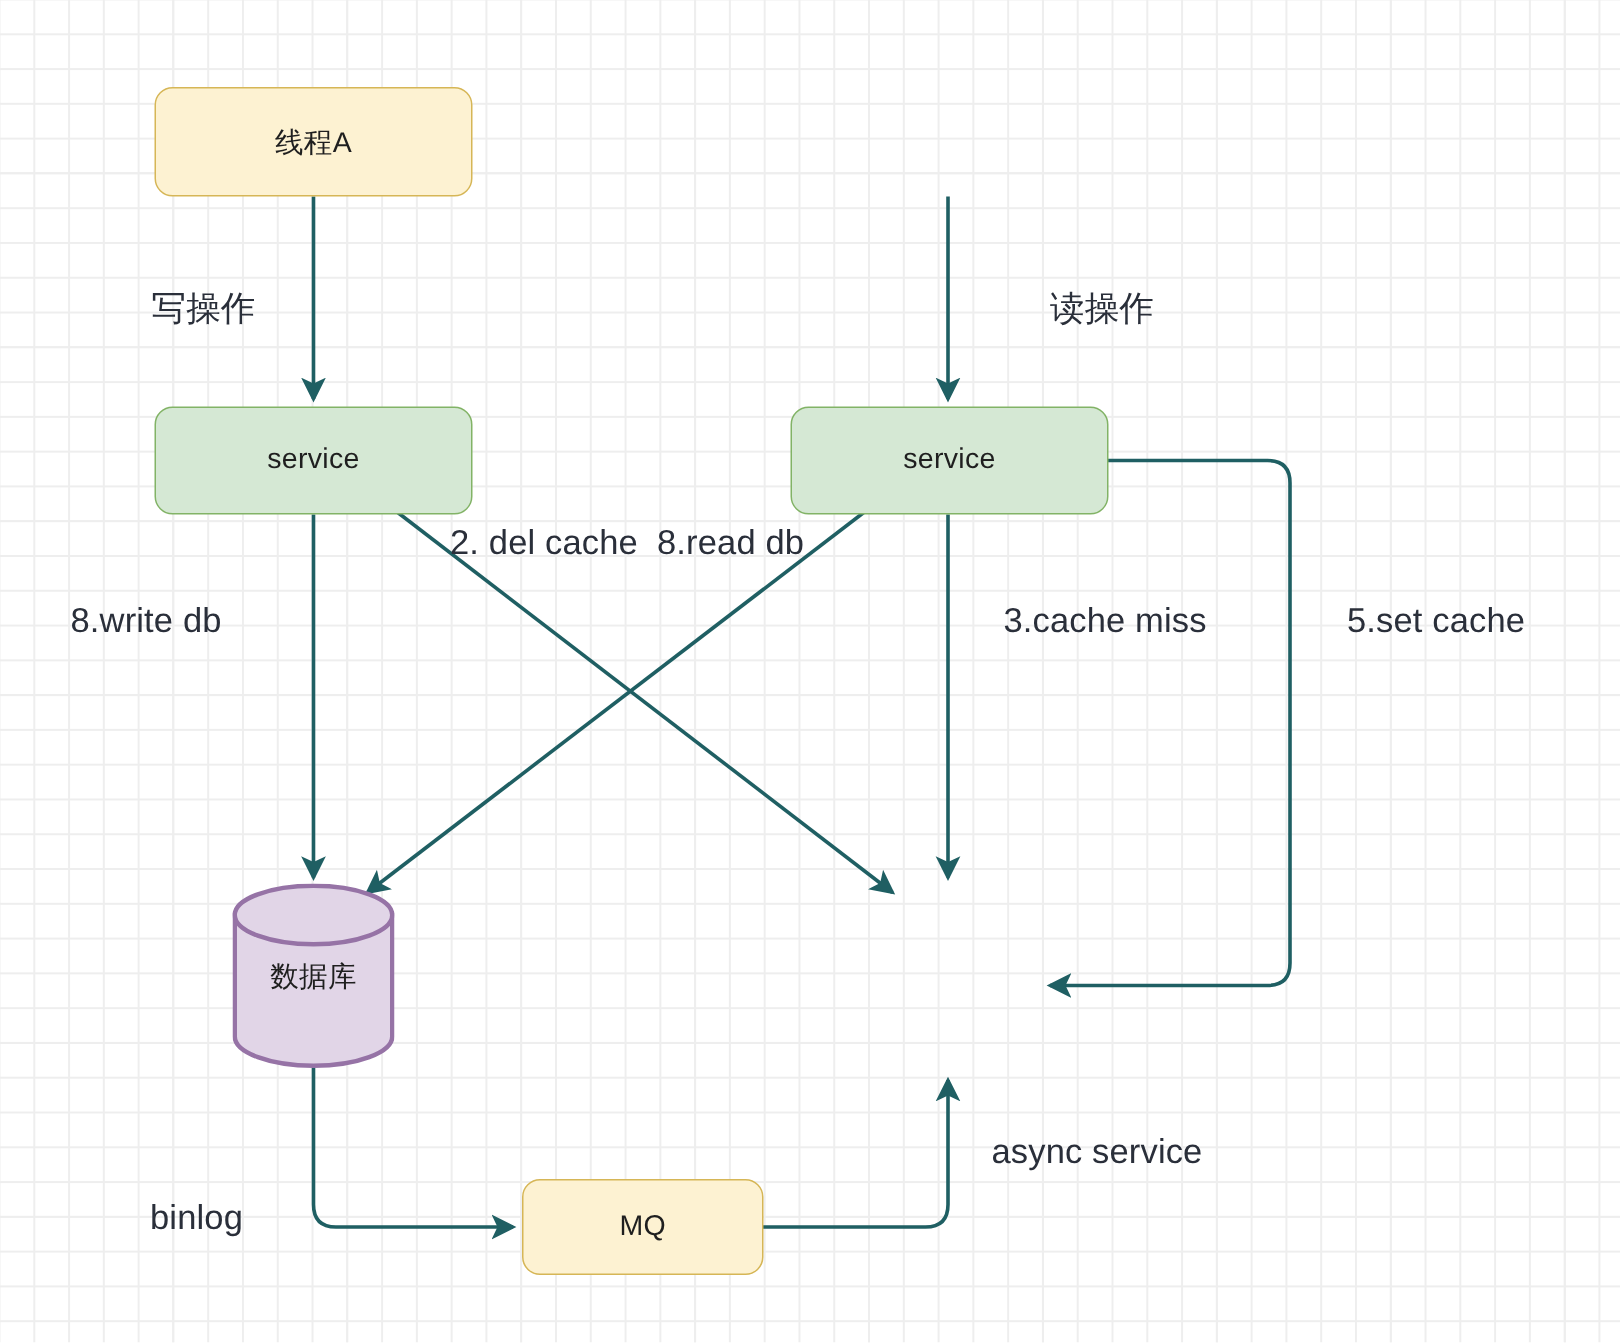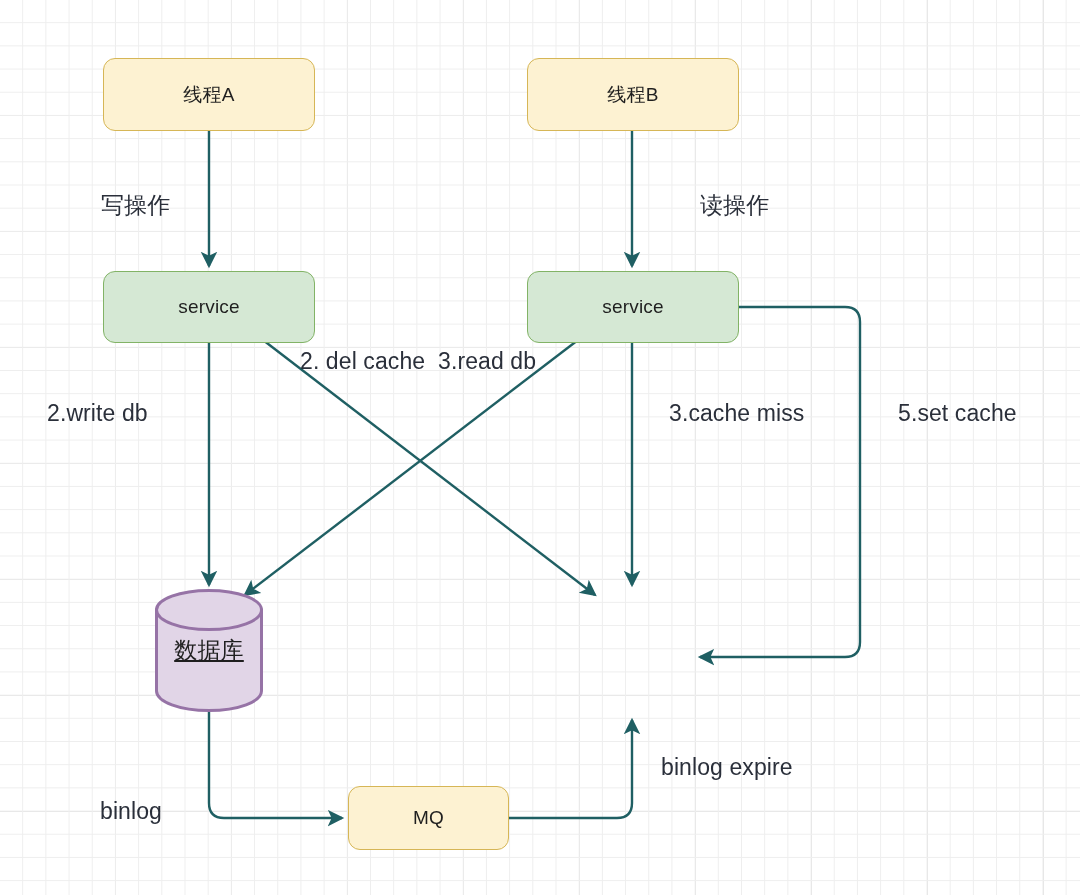--- a/index.html
+++ b/index.html
@@ -62,23 +62,22 @@
   .cyl-svg {
     position: absolute;
     left: 0; top: 0;
     width: 100%;
     height: 100%;
     z-index: 1;
   }
   .cyl-label {
     position: relative;
     z-index: 2;
-    font-size: 23px;
+    font-size: 19px;
     color: #1f1f1f;
-    text-decoration: underline;
   }
   .edge-label {
     position: absolute;
     font-size: 23px;
     color: #2a2f3a;
     white-space: nowrap;
     z-index: 5;
     letter-spacing: 0.1px;
   }
 </style>
@@ -110,23 +109,20 @@
 
     <path d="M 209 712 L 209 803 Q 209 818 224 818 L 342 818" stroke="#1f5f63" stroke-width="2.4" fill="none" marker-end="url(#arrow)"></path>
 
     <path d="M 508 818 L 617 818 Q 632 818 632 803 L 632 720" stroke="#1f5f63" stroke-width="2.4" fill="none" marker-end="url(#arrow)"></path>
   </svg>
 
   <div class="node node-rect node-yellow" style="left:103px; top:58px; width:212px; height:73px;">
     <span>线程A</span>
   </div>
 
-  <div class="node node-rect node-yellow" style="left:527px; top:58px; width:212px; height:73px;">
-    <span>线程B</span>
-  </div>
 
   <div class="node node-rect node-green" style="left:103px; top:271px; width:212px; height:72px;">
     <span>service</span>
   </div>
 
   <div class="node node-rect node-green" style="left:527px; top:271px; width:212px; height:72px;">
     <span>service</span>
   </div>
 
   <div class="node node-cylinder" style="left:155px; top:589px; width:108px; height:123px;">
@@ -139,27 +135,27 @@
 
 
   <div class="node node-rect node-yellow" style="left:348px; top:786px; width:161px; height:64px;">
     <span>MQ</span>
   </div>
 
   <div class="edge-label" style="left:101px; top:190px;">写操作</div>
 
   <div class="edge-label" style="left:700px; top:190px;">读操作</div>
 
-  <div class="edge-label" style="left:47px; top:400px;">2.write db</div>
+  <div class="edge-label" style="left:47px; top:400px;">8.write db</div>
 
   <div class="edge-label" style="left:300px; top:348px;">2. del cache</div>
 
   <div class="edge-label" style="left:669px; top:400px;">3.cache miss</div>
 
-  <div class="edge-label" style="left:438px; top:348px;">3.read db</div>
+  <div class="edge-label" style="left:438px; top:348px;">8.read db</div>
 
   <div class="edge-label" style="left:898px; top:400px;">5.set cache</div>
 
   <div class="edge-label" style="left:100px; top:754px;margin-top:44px;">binlog</div>
 
-  <div class="edge-label" style="left:661px; top:754px;">binlog expire</div>
+  <div class="edge-label" style="left:661px; top:754px;">async service</div>
 
 </div>
 
 </body></html>

